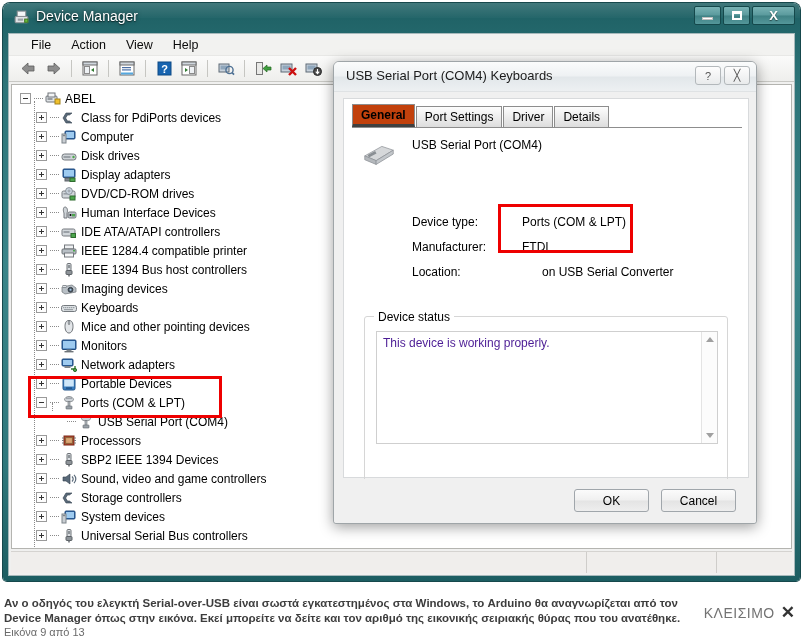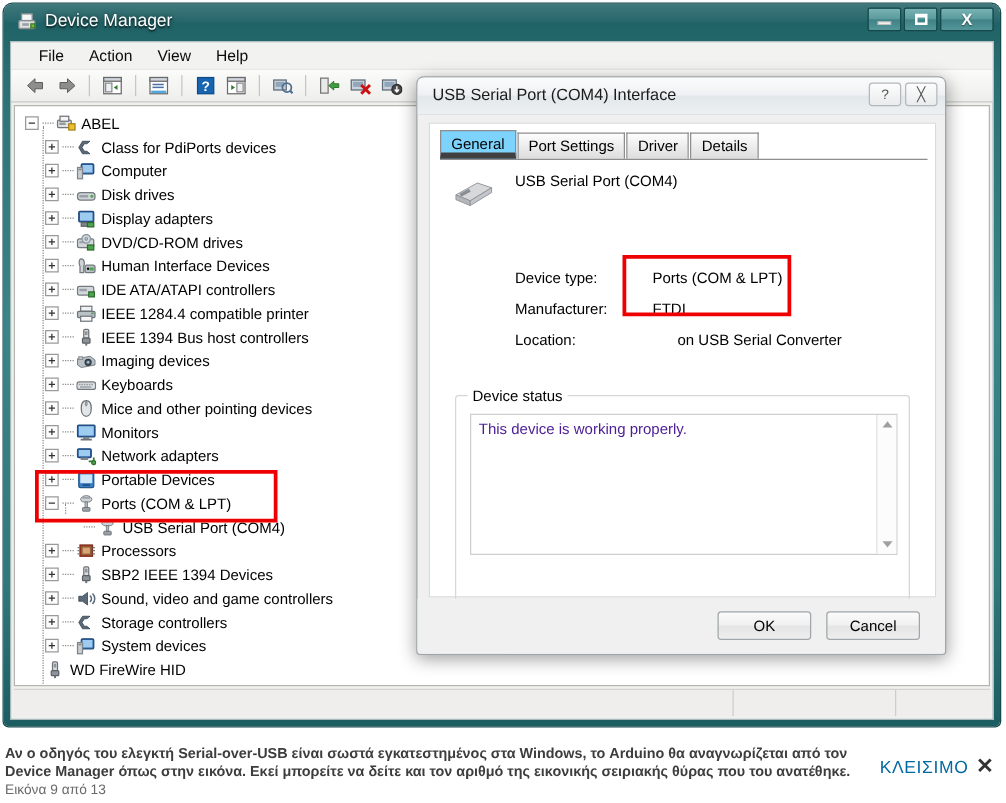--- a/index.html
+++ b/index.html
@@ -210,24 +210,25 @@
     border-bottom: none;
     background: linear-gradient(to bottom,#fdfdfd,#dddddd);
     color:#000;
     margin-right: 1px;
     cursor: pointer;
     position: relative;
     height: 21px;
     line-height: 15px;
   }
   .tab.active {
-    background: #7dd3fc;
+    background: #c2410c;
     height: 23px;
     z-index: 3;
-    border-bottom: 5px solid #404040;
+    border-bottom: 3px solid #404040;
+    font-weight: bold;
   }
   #tabline {
     position:absolute; left: 8px; top: 28px; width: 390px; height:1px; background:#8d8d8d;
   }
   #tabpage {
     position: absolute; left: 8px; top: 29px;
     width: 390px; height: 342px;
     background: #ffffff;
   }
 
@@ -319,21 +320,21 @@
   #cap-sub {
     position:absolute; left: 4px; top: 34px;
     font-size: 11px;
     color: #6a6a6a;
   }
   #cap-close {
     position:absolute; right: 10px; top: 12px;
     display:flex; align-items:center; gap:6px;
     cursor:pointer;
   }
-  #cap-close-label { font-size: 14px; color: #0369a1; letter-spacing:0.5px;padding-left:39px;}
+  #cap-close-label { font-size: 14px; color: #737373; letter-spacing:0.5px;padding-left:39px;}
   #cap-close-x { font-size: 17px; font-weight: bold; color: #333; line-height:1;}
 </style>
 </head>
 <body>
 
 <div id="app-window">
 
   <div id="titlebar">
     <div class="tb-gloss"></div>
 
@@ -699,20 +700,31 @@
             <div class="dots"></div>
             <svg class="ticon" viewBox="0 0 16 16">
               <rect x="4" y="2" width="10" height="8" rx="1" fill="#2f66a8" stroke="#204a7d"></rect>
               <rect x="5" y="3" width="8" height="6" fill="#9ecbf0"></rect>
               <rect x="1" y="5" width="4" height="9" fill="#c9ced3" stroke="#7d848a"></rect>
               <rect x="1.8" y="6" width="2.4" height="1.2" fill="#7d848a"></rect>
             </svg>
             <span class="tlabel">System devices</span>
           </div>
           <div class="trow" style="padding-left: 16px;">
+            <div class="exp plus"></div>
+            <div class="dots"></div>
+            <svg class="ticon" viewBox="0 0 16 16">
+              <rect x="6" y="1.5" width="4" height="7" rx="1" fill="#d9dde1" stroke="#6d7277"></rect>
+              <rect x="7" y="3" width="2" height="3" fill="#8d9398"></rect>
+              <rect x="5" y="8.5" width="6" height="4" rx="0.7" fill="#8d9398" stroke="#5a6065"></rect>
+              <rect x="7.2" y="12.5" width="1.6" height="2" fill="#6d7277"></rect>
+            </svg>
+            <span class="tlabel">Universal Serial Bus controllers</span>
+          </div>
+          <div class="trow" style="padding-left: 16px;">
             <svg class="ticon" viewBox="0 0 16 16">
               <rect x="6" y="1.5" width="4" height="7" rx="1" fill="#d9dde1" stroke="#6d7277"></rect>
               <rect x="7" y="3" width="2" height="3" fill="#8d9398"></rect>
               <rect x="5" y="8.5" width="6" height="4" rx="0.7" fill="#8d9398" stroke="#5a6065"></rect>
               <rect x="7.2" y="12.5" width="1.6" height="2" fill="#6d7277"></rect>
             </svg>
             <span class="tlabel">WD FireWire HID</span>
           </div>
           <div class="vline" style="left: 22px; top: 16px; height: 448px;"></div>
           <div class="vline" style="left: 40px; top: 318px; height: 8px;"></div>
@@ -723,21 +735,21 @@
       <div class="sb-cell main"></div>
       <div class="sb-cell c2"></div>
       <div class="sb-cell c3"></div>
     </div>
   </div>
 </div>
 
 <div id="dialog">
 
   <div id="dlg-title">
-    <div id="dlg-title-text">USB Serial Port (COM4) Interface</div>
+    <div id="dlg-title-text">USB Serial Port (COM4) Keyboards</div>
     <div class="dlg-btns">
       <div class="dlg-btn">
         <span>?</span>
       </div>
       <div class="dlg-btn">
         <span>╳</span>
       </div>
     </div>
   </div>
 

